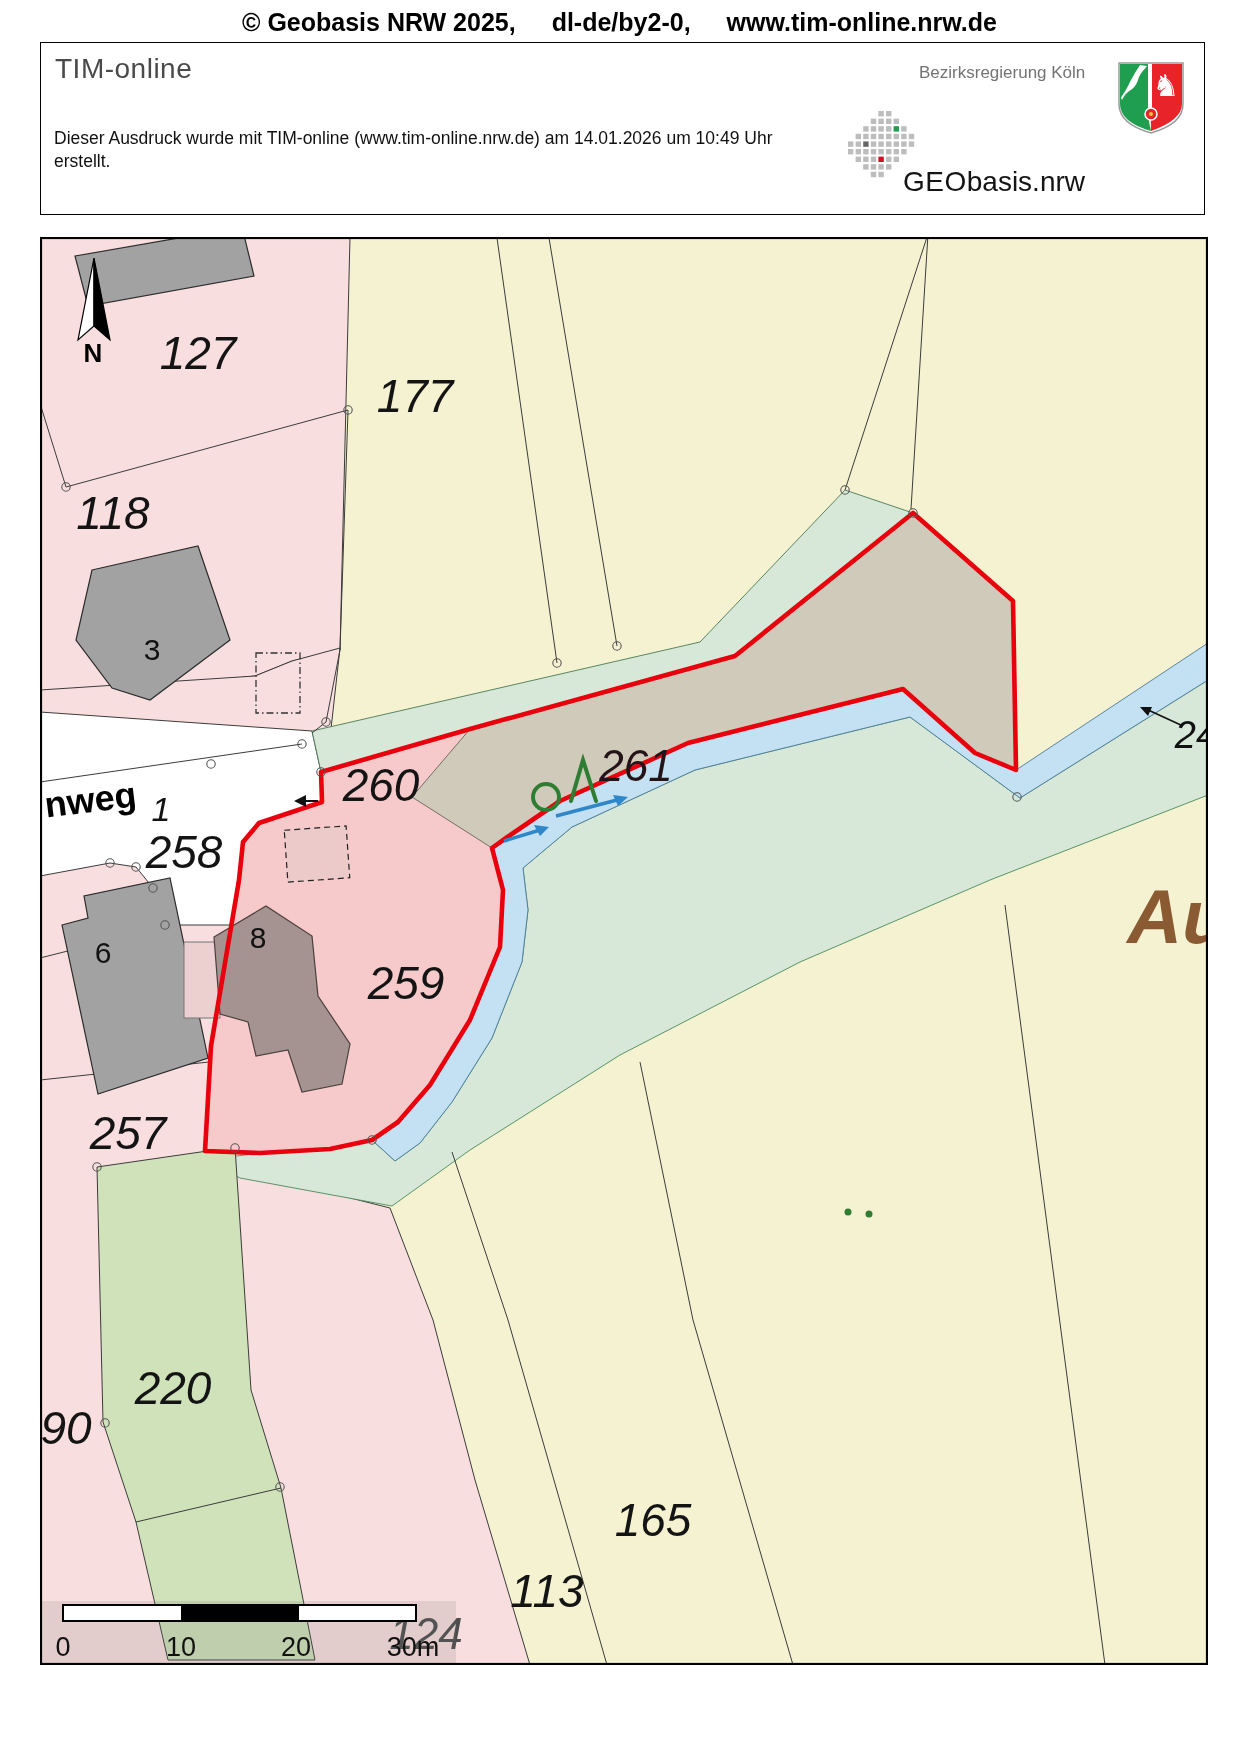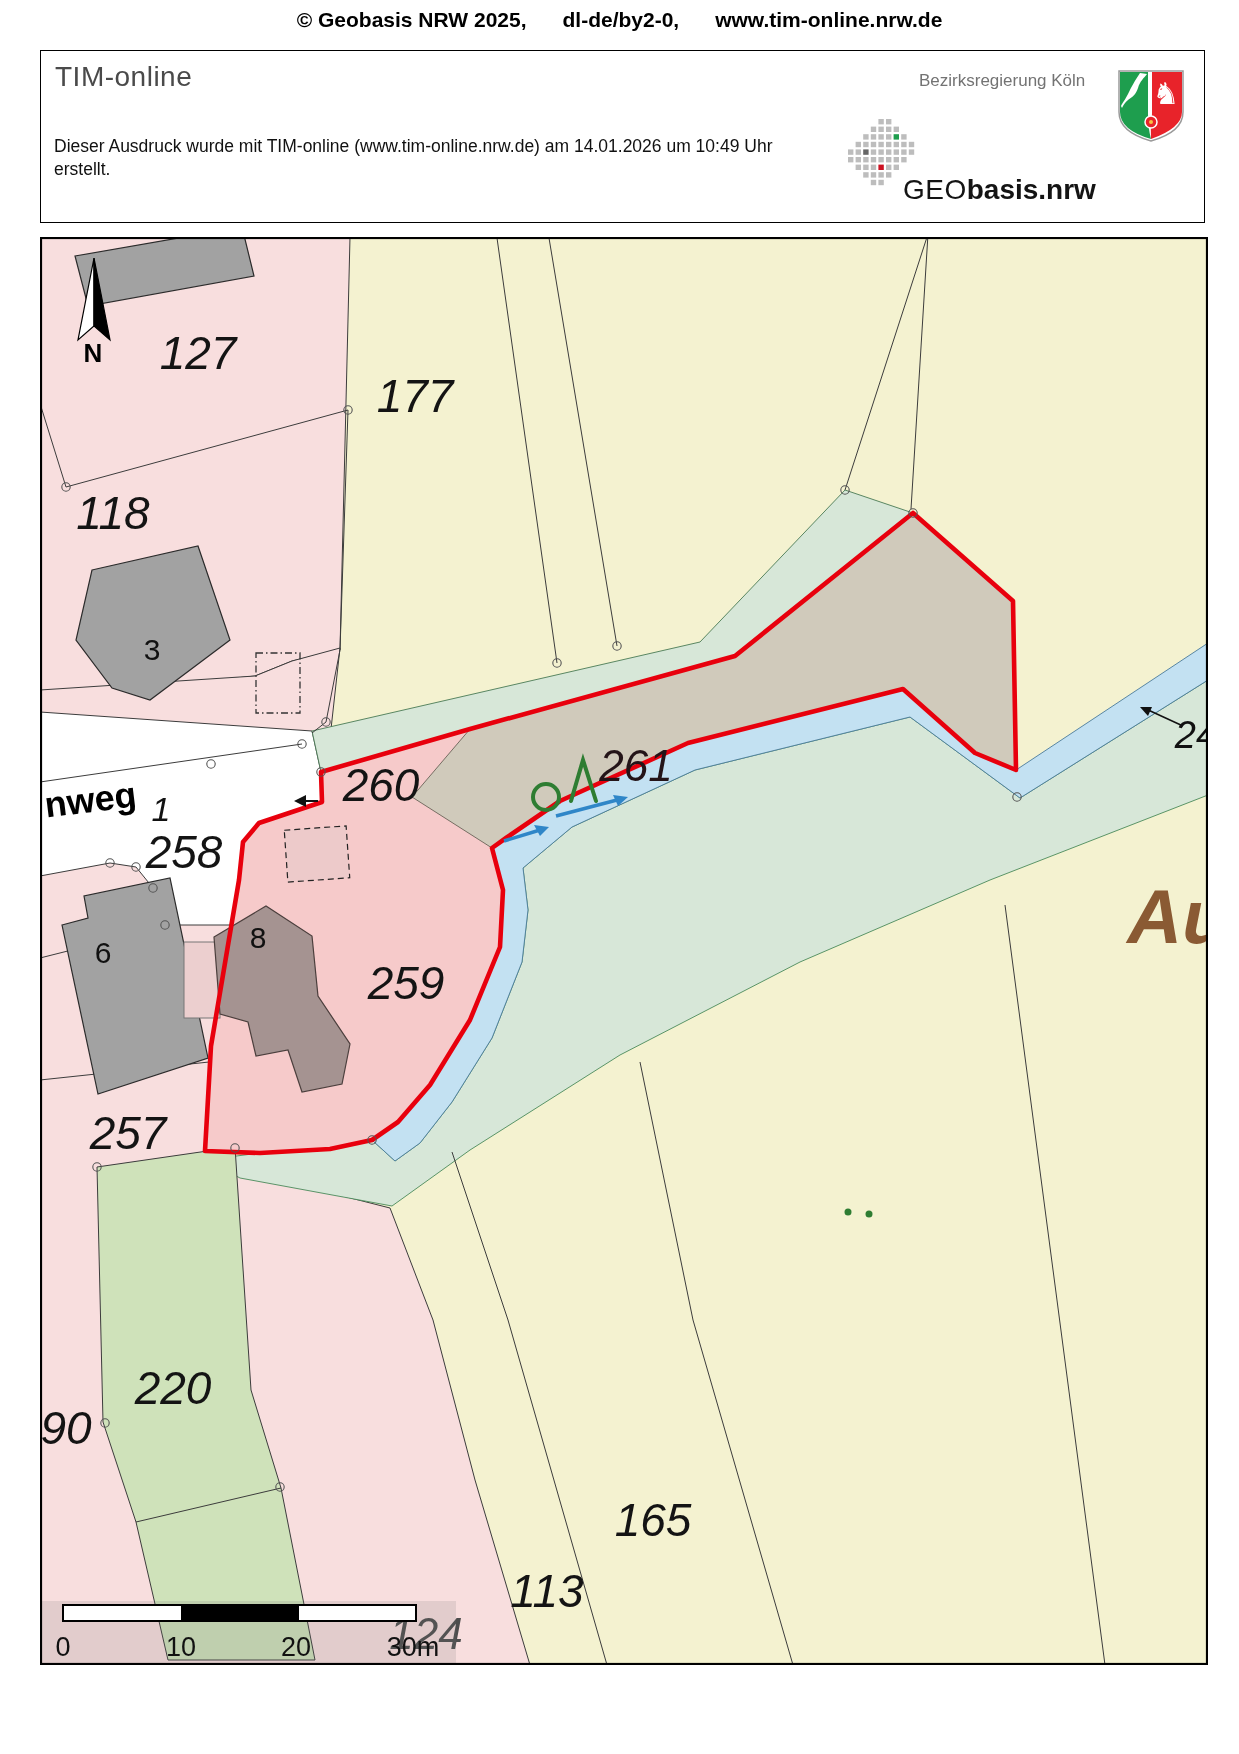--- a/index.html
+++ b/index.html
@@ -1,32 +1,32 @@
 <!DOCTYPE html>
 <html><head>
 <meta charset="utf-8">
 <style>
   html,body{margin:0;padding:0;background:#ffffff;}
   body{font-family:"Liberation Sans",sans-serif;}
   #page{position:relative;width:1239px;height:1754px;background:#fff;overflow:hidden;}
 
   
   .topline{position:absolute;left:0;top:8px;width:1239px;display:flex;justify-content:center;gap:36px;
-           font-size:21px;font-weight:bold;color:#000;}
+           font-size:25px;font-weight:bold;color:#000;}
 
   
-  .headbox{position:absolute;left:40px;top:50px;width:1165px;height:173px;border:1.6px solid #000;box-sizing:border-box;background:#fff;}
+  .headbox{position:absolute;left:40px;top:42px;width:1165px;height:173px;border:1.6px solid #000;box-sizing:border-box;background:#fff;}
   .apptitle{position:absolute;left:14px;top:10px;font-size:28px;color:#4a4a4a;letter-spacing:.5px;}
   .authority{position:absolute;left:878px;top:20px;font-size:17px;font-weight:normal;color:#737373;}
   .created{position:absolute;left:13px;top:84px;width:762px;font-size:17.5px;line-height:1.32;color:#111;}
   .disclaimer{position:absolute;left:13px;top:155px;font-size:13.4px;color:#222;white-space:nowrap;}
   .geologo{position:absolute;left:805px;top:66px;width:300px;height:80px;}
   .geotext{position:absolute;left:57px;top:57px;font-size:28px;color:#141414;}
   .geotext .thin{font-weight:300;letter-spacing:.5px;text-align:right;}
-  .geotext .bold{font-weight:bold;}
+  .geotext .bold{font-weight:normal;}
   .shield{position:absolute;left:1077px;top:19px;width:66px;height:72px;}
 
   
   text{font-family:"Liberation Sans",sans-serif;}
   .lbl-parcel{font-style:italic;font-size:46px;fill:#141414;}
   .lbl-parcel-dark{font-style:italic;font-size:44px;fill:#241418;}
   .lbl-parcel-gray{font-style:italic;font-size:44px;fill:#4d4d4d;}
   .lbl-parcel-sm{font-style:italic;font-size:38px;fill:#111;}
   .lbl-housenr{font-size:30px;fill:#111;}
   .lbl-housenr-it{font-style:italic;font-size:34px;fill:#111;}

